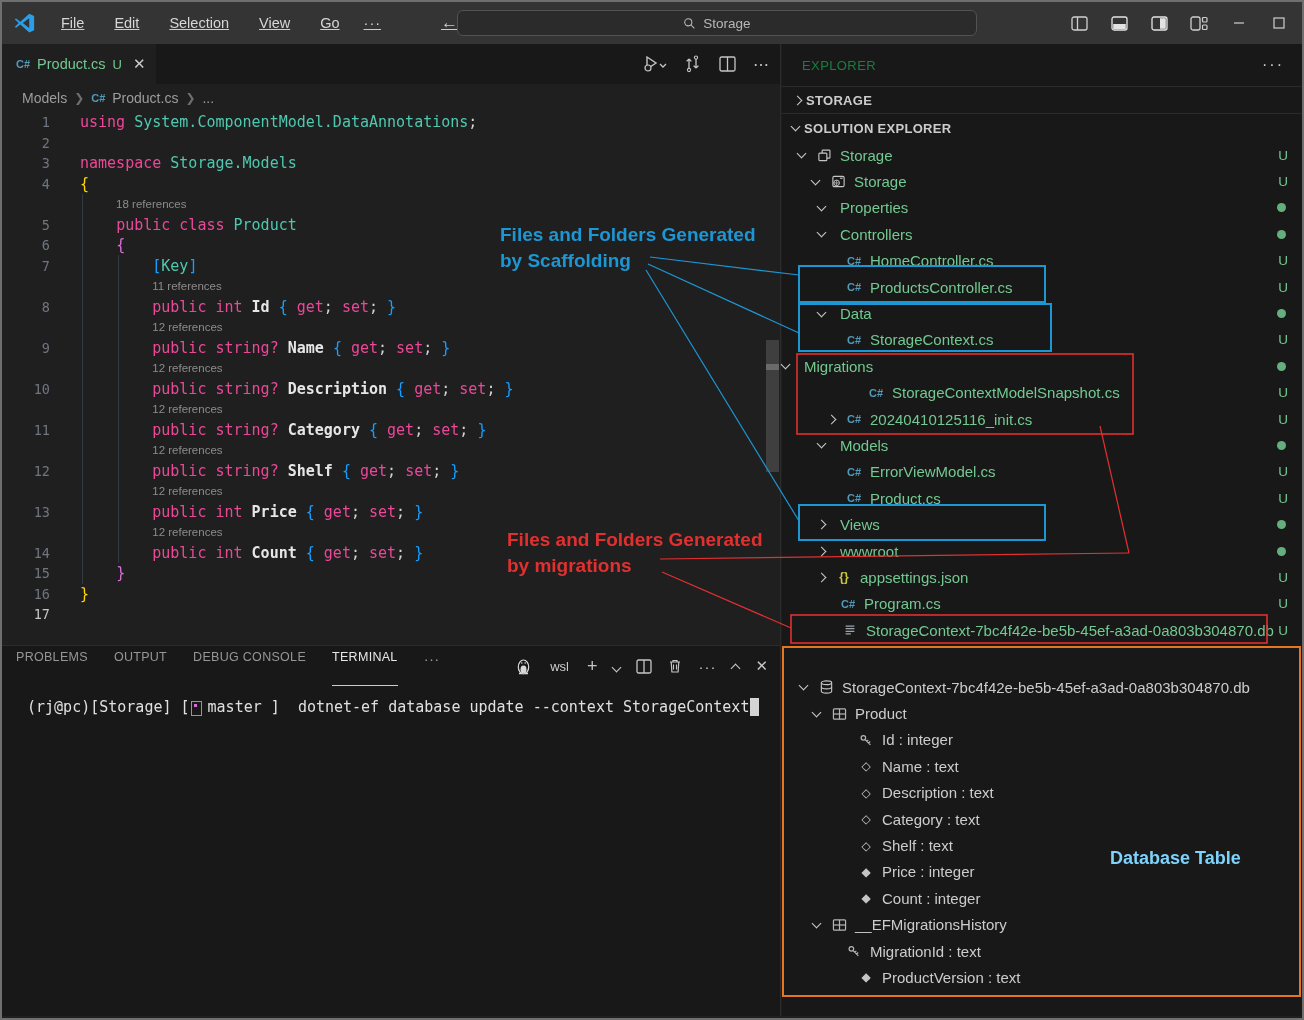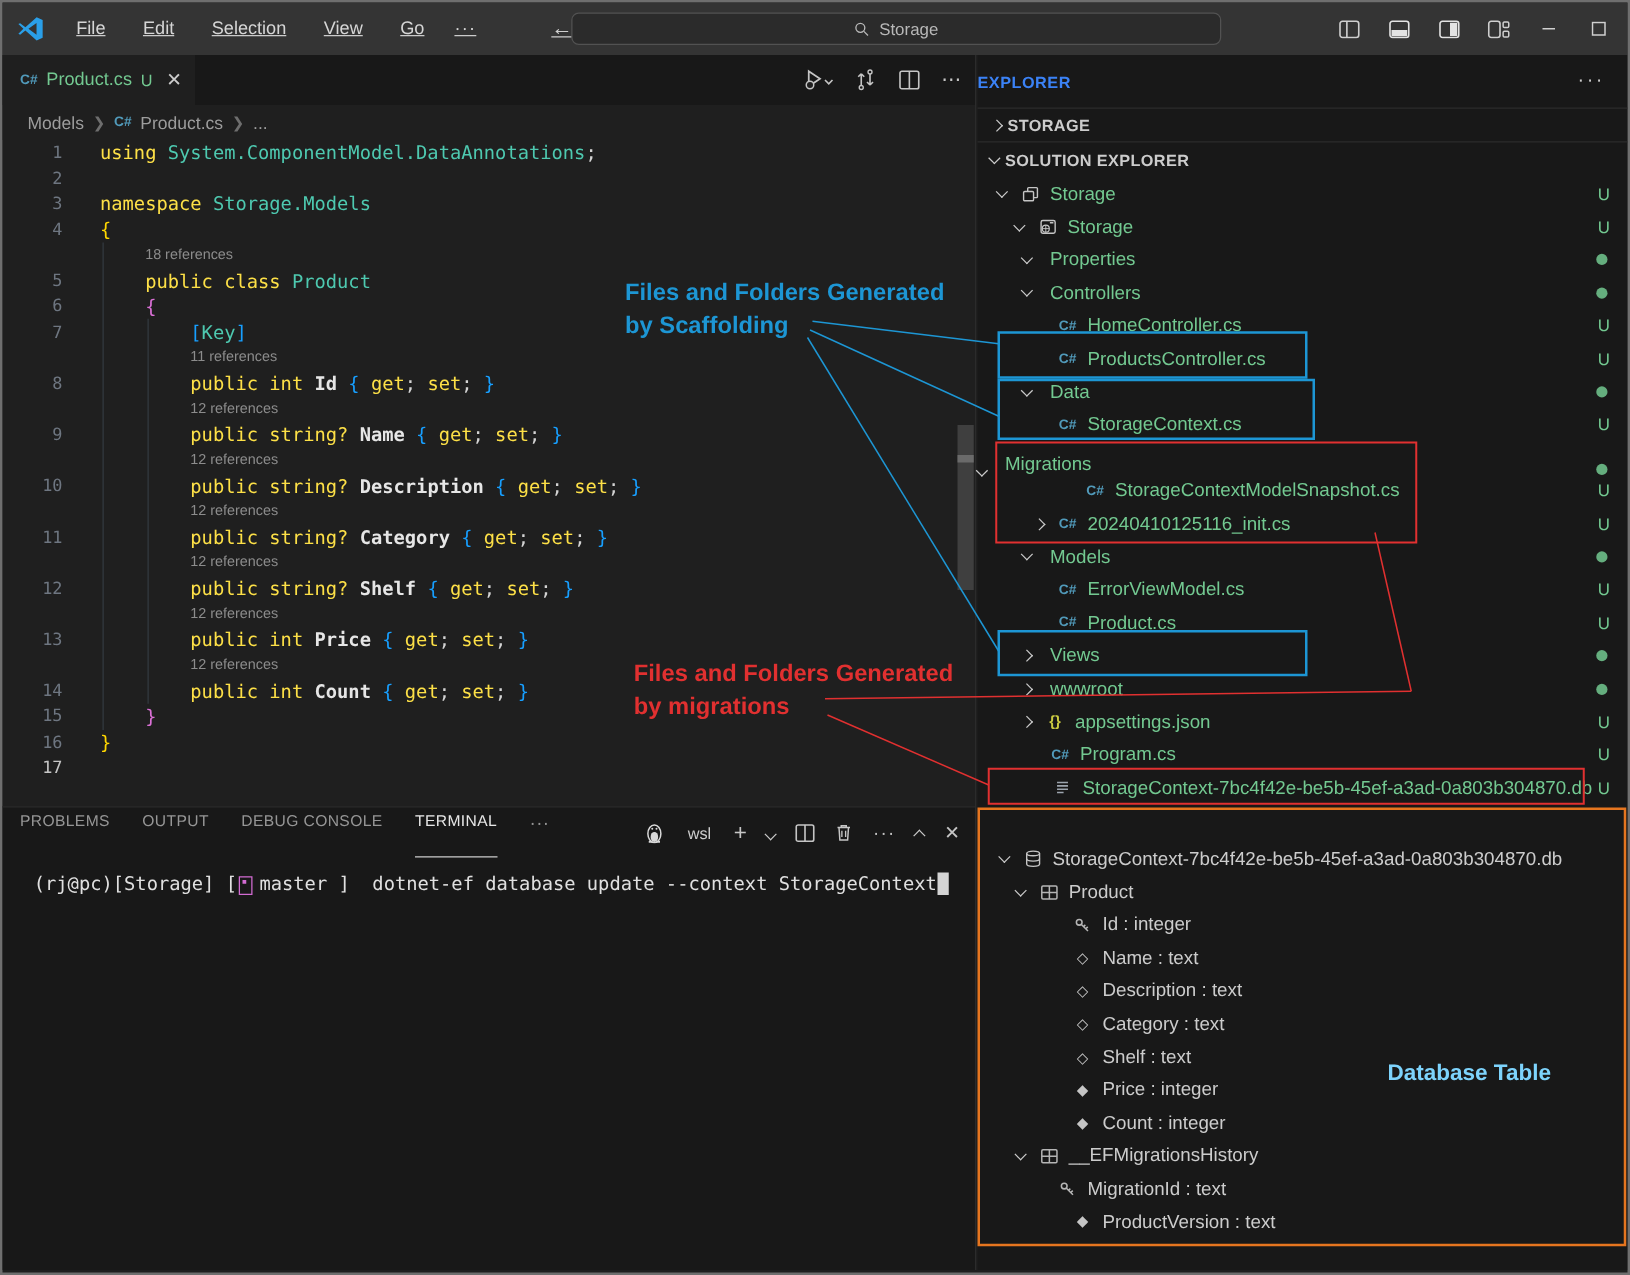--- a/index.html
+++ b/index.html
@@ -31,42 +31,42 @@
   
   .editor{position:absolute;left:0;top:68px;width:100%;height:533px;overflow:hidden;}
   .code-row{display:flex;height:20.5px;align-items:center;}
   .gut{width:48px;flex:none;text-align:right;font-family:"DejaVu Sans Mono","Liberation Mono",monospace;
     font-size:13.5px;color:#6e7681;}
   .cnt{flex:1;margin-right:24px;padding-left:30px;white-space:pre;font-family:"DejaVu Sans Mono","Liberation Mono",monospace;
     font-size:15px;color:#D4D4D4;line-height:20.5px;}
   .code-row.current .cnt{outline:1px solid #3c3c3c;outline-offset:-1px;}
   .code-row.current .gut{color:#c6c6c6;}
   .cnt.lens{font-family:"Liberation Sans",sans-serif;font-size:11.5px;color:#8c8c8c;white-space:pre;}
-  .tk-k{color:#fde047}.tk-t{color:#4EC9B0}.tk-w{color:#D4D4D4}
+  .tk-k{color:#ec4899}.tk-t{color:#4EC9B0}.tk-w{color:#D4D4D4}
   .tk-p{color:#e6e6e6;font-weight:bold}
   .tk-b1{color:#FFD700}.tk-b2{color:#DA70D6}.tk-b3{color:#179FFF}
   .indent-guide{position:absolute;width:1px;background:#333a40;}
   .scrollbar-thumb{position:absolute;right:1px;width:13px;background:#3f3f3f;}
   .scrollbar-band{position:absolute;right:1px;width:13px;background:#6a6a6a;}
   
   .panel{position:absolute;left:0;top:601px;width:100%;height:371px;background:#181818;border-top:1px solid #2b2b2b;box-sizing:border-box;}
   .panel-tabs{position:absolute;left:14px;top:0;height:40px;display:flex;gap:26px;}
   .ptab{font-size:12.5px;color:#969696;letter-spacing:.3px;padding:4px 0;}
   .ptab.active{color:#e7e7e7;border-bottom:1px solid #cccccc;}
   .panel-actions{position:absolute;right:12px;top:0;height:40px;display:flex;align-items:center;gap:16px;color:#c5c5c5;}
   .wsl-label{font-size:13px;color:#cccccc;margin-left:3px;}
   .term-line{position:absolute;left:25px;top:52px;font-family:"DejaVu Sans Mono","Liberation Mono",monospace;
     font-size:15px;color:#e0e0e0;white-space:pre;display:flex;align-items:center;}
   .branch-box{display:inline-block;width:9px;height:13px;border:1.5px solid #d26bd2;margin:0 6px 0 1px;position:relative;top:1px;}
   .branch-box:after{content:"";position:absolute;left:2px;top:2px;width:3px;height:3px;background:#d26bd2;}
   .term-cursor{display:inline-block;width:9px;height:18px;background:#d4d4d4;margin-left:1px;}
   
   .sidebar{position:absolute;left:780px;top:42px;width:520px;height:972px;background:#181818;}
   .sb-header{position:absolute;left:0;top:0;width:100%;height:42px;display:flex;align-items:center;}
-  .sb-title{font-size:13px;color:#3b82f6;letter-spacing:.4px;font-weight:bold;}
+  .sb-title{margin-left:20px;font-size:13px;color:#15803d;letter-spacing:.4px;}
   .sb-more{position:absolute;right:18px;font-size:16px;color:#cccccc;letter-spacing:2px;}
   .section-head{position:absolute;left:0;width:100%;height:28px;display:flex;align-items:center;gap:5px;
     border-top:1px solid #2b2b2b;box-sizing:border-box;}
   .section-label{font-size:13px;font-weight:bold;color:#cccccc;letter-spacing:.3px;}
   .chev{display:inline-block;width:6px;height:6px;border-right:1.4px solid #cccccc;border-bottom:1.4px solid #cccccc;flex:none;}
   .chev.down{transform:rotate(45deg);margin-top:-3px;}
   .chev.right{transform:rotate(-45deg);}
   .tree{position:absolute;left:0;width:100%;}
   .trow{height:26.4px;display:flex;align-items:center;position:relative;box-sizing:border-box;}
   .trow .label{font-size:15px;margin-left:6px;white-space:nowrap;}
@@ -428,21 +428,21 @@
           <span class="badge dot"></span>
         </div>
         <div class="trow" style="padding-left: 46px;">
           <span class="chevslot"></span>
           <span class="iconslot small-ic">
             <span class="csharp-ic">C#</span>
           </span>
           <span class="label">StorageContext.cs</span>
           <span class="badge">U</span>
         </div>
-        <div class="trow" style=" align-items: flex-end;">
+        <div class="trow" style="">
           <span class="chevslot">
             <span class="chev down"></span>
           </span>
           <span class="label">Migrations</span>
           <span class="badge dot"></span>
         </div>
         <div class="trow" style="padding-left: 68px;">
           <span class="chevslot"></span>
           <span class="iconslot small-ic">
             <span class="csharp-ic">C#</span>

